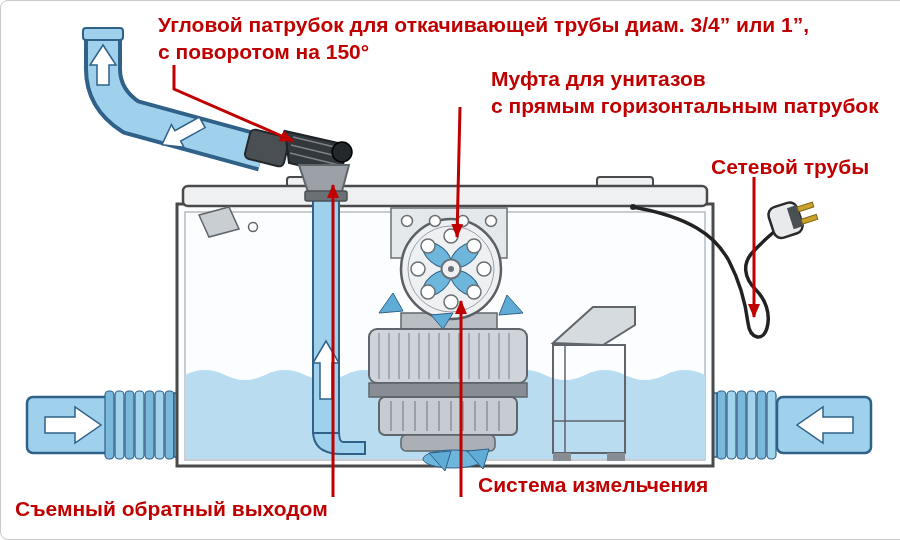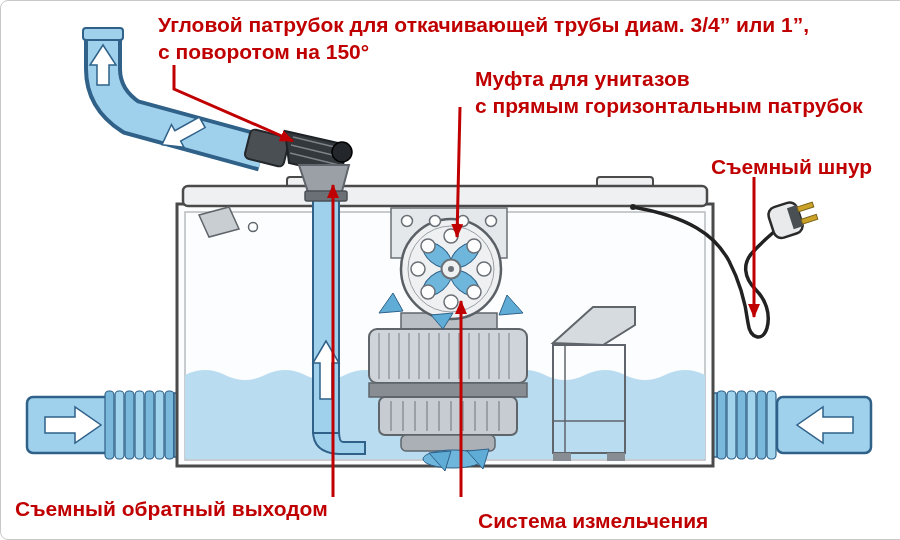--- a/index.html
+++ b/index.html
@@ -162,24 +162,24 @@
     <line x1="332" y1="496" x2="332" y2="184" marker-end="url(#ra)"></line>
     <line x1="460" y1="496" x2="460" y2="300" marker-end="url(#ra)"></line>
   </g>
 </svg>
 
 <div class="lbl" style="left:157px;top:10px">
   <div>Угловой патрубок для откачивающей трубы диам. 3/4” или 1”,</div>
   <div>с поворотом на 150°</div>
 </div>
 
-<div class="lbl" style="left:474px;top:64px">
+<div class="lbl" style="left:490px;top:64px">
   <div>Муфта для унитазов</div>
   <div>с прямым горизонтальным патрубок</div>
 </div>
 
-<div class="lbl" style="left:710px;top:152px">Съемный шнур</div>
+<div class="lbl" style="left:710px;top:152px">Сетевой трубы</div>
 
 <div class="lbl" style="left:14px;top:494px">Съемный обратный выходом</div>
 
-<div class="lbl" style="left:477px;top:506px">Система измельчения</div>
+<div class="lbl" style="left:477px;top:470px">Система измельчения</div>
 
 </div>
 
 </body></html>

